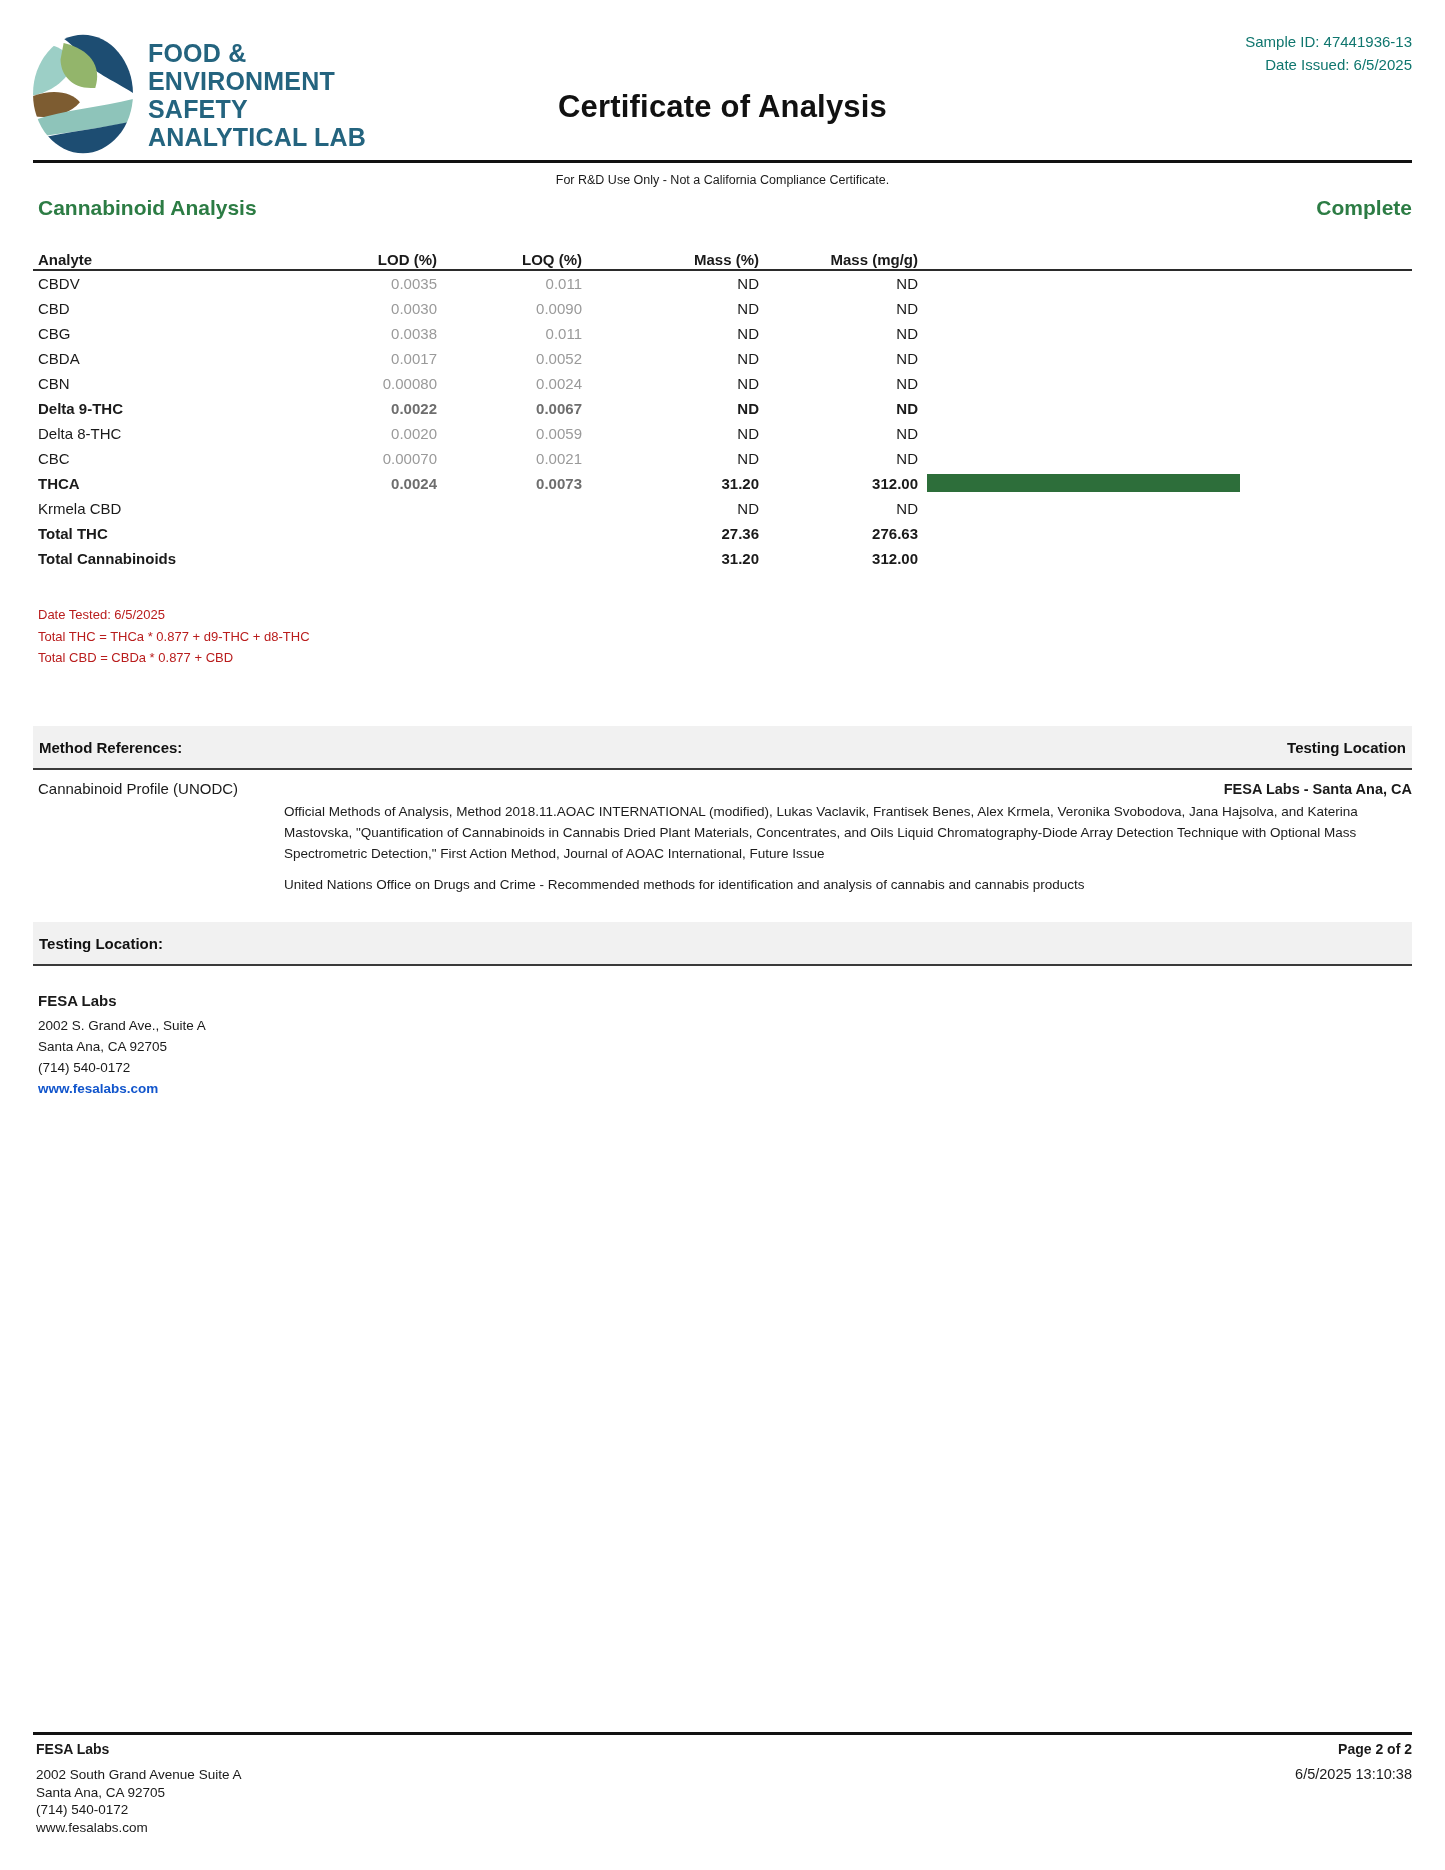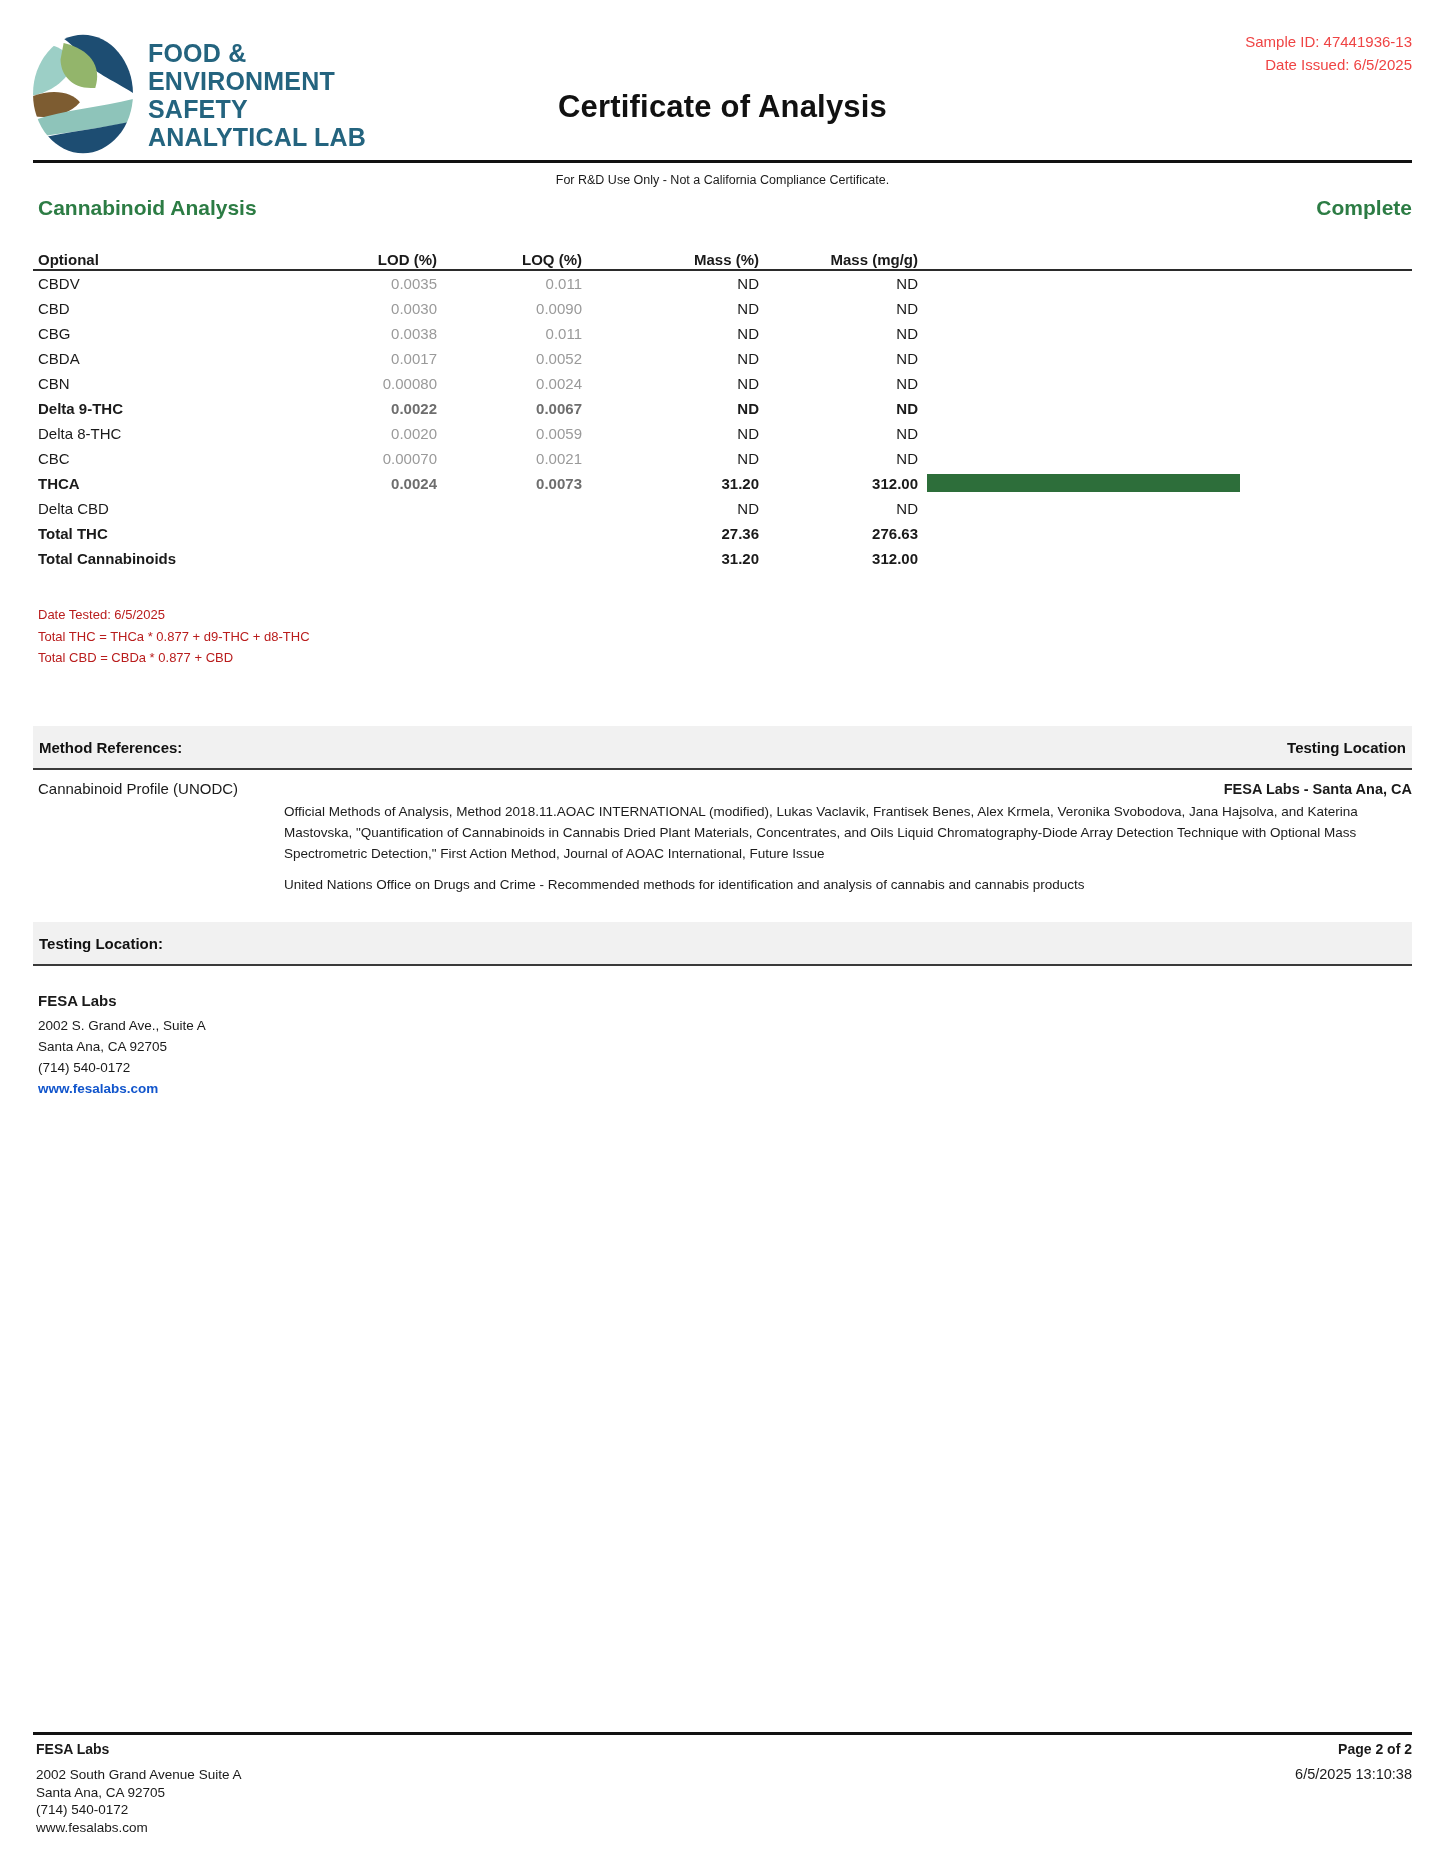--- a/index.html
+++ b/index.html
@@ -2,21 +2,21 @@
 <html><head>
 <meta charset="utf-8">
 <style>
   * { margin:0; padding:0; box-sizing:border-box; }
   html,body { background:#ffffff; }
   body { font-family:"Liberation Sans", sans-serif; color:#1a1a1a; }
   .page { position:relative; width:1445px; height:1870px; background:#fff; overflow:hidden; }
   .content { position:absolute; left:33px; right:33px; }
 
   
-  .meta { top:30px; text-align:right; font-size:15px; line-height:23px; color:#ef4444; }
+  .meta { top:30px; text-align:right; font-size:15px; line-height:23px; color:#0f766e; }
   .logo-wrap { position:absolute; left:32px; top:33px; display:flex; align-items:flex-start; }
   .logo-mark { width:102px; height:122px; }
   .logo-text { margin-left:14px; margin-top:6px; font-weight:700; font-size:25px; line-height:28px; color:#24647f; letter-spacing:0.2px; }
   .doc-title { top:89px; text-align:center; font-size:31px; font-weight:700; letter-spacing:0.2px; color:#111; }
   .rule-top { top:160px; height:3px; background:#111; }
   .disclaimer { top:173px; text-align:center; font-size:12.5px; color:#1a1a1a; }
 
   
   .section-head { top:196px; display:flex; justify-content:space-between; align-items:baseline; }
   .section-title { font-size:21px; font-weight:700; color:#2c7c44; padding-left:5px; }
@@ -104,21 +104,21 @@
   <div class="content rule-top"></div>
   <div class="content disclaimer">For R&amp;D Use Only - Not a California Compliance Certificate.</div>
 
   <div class="content section-head">
     <span class="section-title">Cannabinoid Analysis</span>
     <span class="section-status">Complete</span>
   </div>
 
   <div class="content tbl">
     <div class="tr head">
-      <div class="c-analyte">Optional</div>
+      <div class="c-analyte">Analyte</div>
       <div class="c-num">LOD (%)</div>
       <div class="c-num">LOQ (%)</div>
       <div class="c-num">Mass (%)</div>
       <div class="c-num">Mass (mg/g)</div>
       <div class="c-barzone"></div>
     </div>
 
     <div class="tr">
       <div class="c-analyte">CBDV</div>
       <div class="c-num c-lod">0.0035</div>
@@ -187,21 +187,21 @@
       <div class="c-analyte">THCA</div>
       <div class="c-num c-lod">0.0024</div>
       <div class="c-num c-loq">0.0073</div>
       <div class="c-num c-mass">31.20</div>
       <div class="c-num c-mgg">312.00</div>
       <div class="c-barzone">
           <div class="mass-bar"></div>
         </div>
     </div>
     <div class="tr">
-      <div class="c-analyte">Delta CBD</div>
+      <div class="c-analyte">Krmela CBD</div>
       <div class="c-num c-lod"></div>
       <div class="c-num c-loq"></div>
       <div class="c-num c-mass">ND</div>
       <div class="c-num c-mgg">ND</div>
       <div class="c-barzone"></div>
     </div>
     <div class="tr bold">
       <div class="c-analyte">Total THC</div>
       <div class="c-num c-lod"></div>
       <div class="c-num c-loq"></div>

